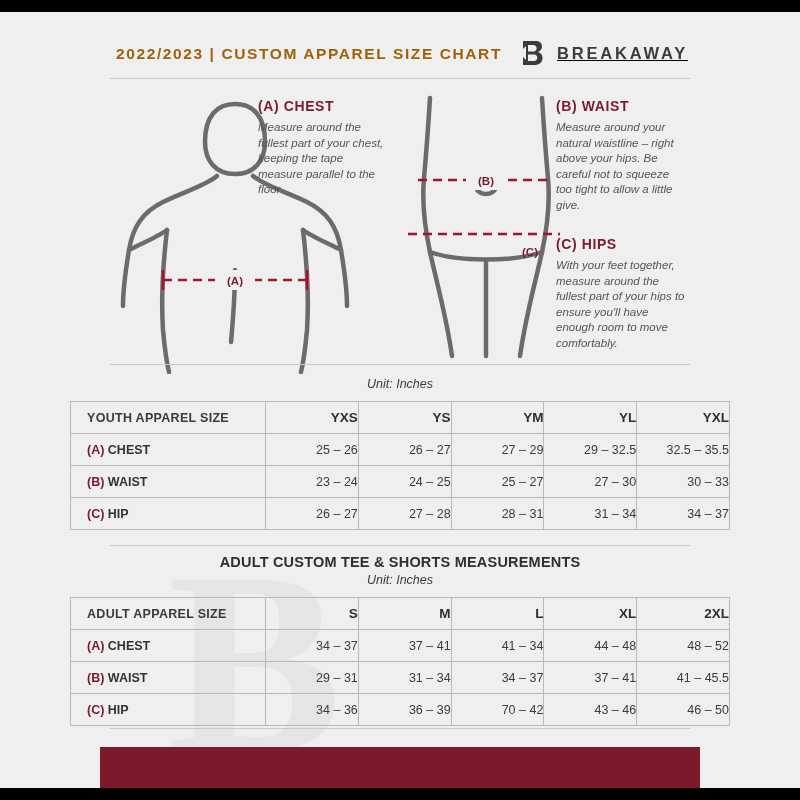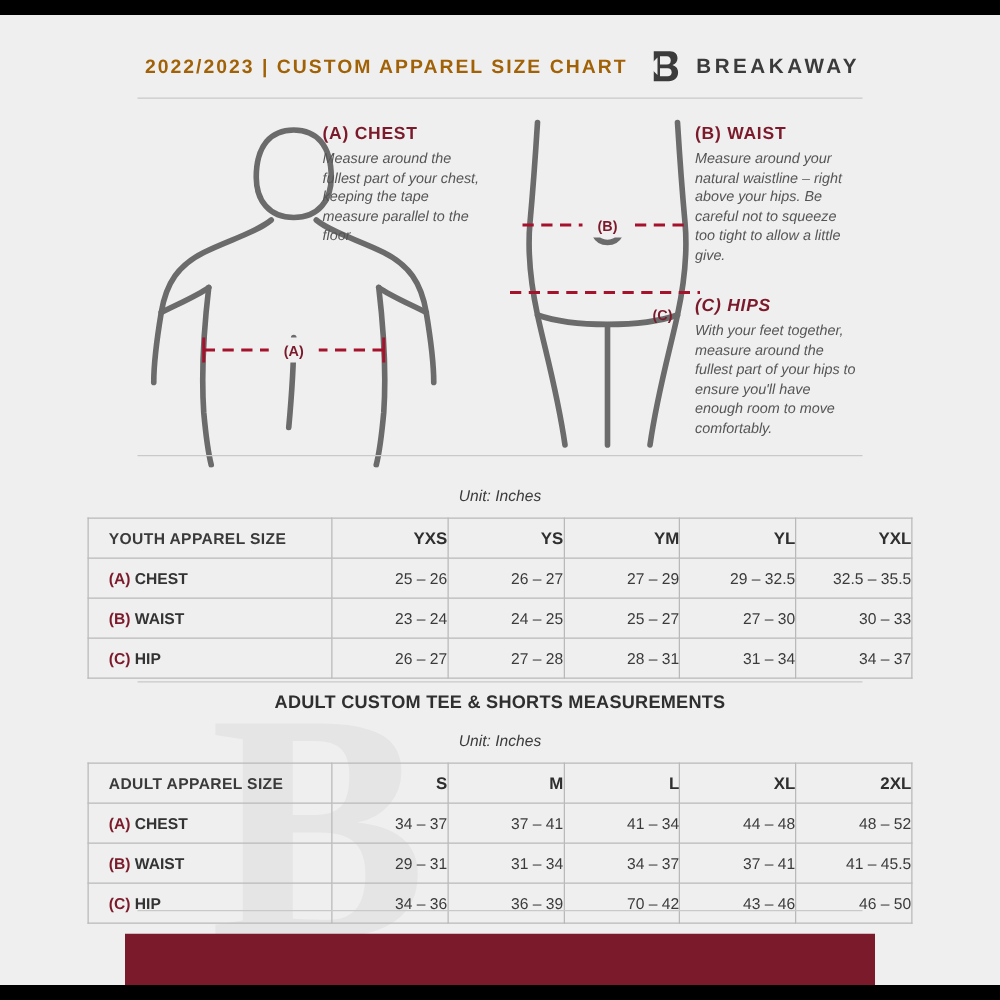--- a/index.html
+++ b/index.html
@@ -52,20 +52,21 @@
     color: #a16207;
     white-space: nowrap;
   }
   .brand {
     position: absolute;
     right: 112px;
     top: 28px;
     display: flex;
     align-items: center;
     gap: 14px;
+    text-decoration: underline;
   }
   .brand-logo {
     width: 24px;
     height: 26px;
     position: relative;
   }
   .brand-name {
     font-size: 16.5px;
     font-weight: bold;
     letter-spacing: 2.8px;
@@ -108,21 +109,21 @@
     font-size: 14.5px;
     font-weight: bold;
     color: #2f2f2f;
     letter-spacing: 0.2px;
   }
   .tbl-unit {
     text-align: center;
     font-size: 12.5px;
     font-style: italic;
     color: #3b3b3b;
-    margin-top: 16px;
+    margin-top: 3px;
   }
   table {
     border-collapse: collapse;
     width: 660px;
     margin: 10px auto 0 auto;
     table-layout: fixed;
   }
   th, td {
     border: 1px solid #b9b9b9;
     height: 31px;
@@ -231,21 +232,21 @@
       <line x1="8" y1="150" x2="160" y2="150" stroke="#a4122b" stroke-width="2.4" stroke-dasharray="9,6"></line>
       <text x="130" y="172" text-anchor="middle" font-family="Liberation Sans, sans-serif" font-size="11.5" font-weight="bold" fill="#7b1a2b">(C)</text>
     </svg>
 
     <div class="note-title" style="left:258px; top:24px;">(A) CHEST</div>
     <div class="note" style="left:258px; top:46px; width:132px;">Measure around the fullest part of your chest, keeping the tape measure parallel to the floor</div>
 
     <div class="note-title" style="left:556px; top:24px;">(B) WAIST</div>
     <div class="note" style="left:556px; top:46px; width:130px;">Measure around your natural waistline – right above your hips. Be careful not to squeeze too tight to allow a little give.</div>
 
-    <div class="note-title" style="left:556px; top:162px;font-style:italic;">(C) HIPS</div>
+    <div class="note-title" style="left:556px; top:162px;">(C) HIPS</div>
     <div class="note" style="left:556px; top:184px; width:130px;">With your feet together, measure around the fullest part of your hips to ensure you'll have enough room to move comfortably.</div>
   </div>
 
   <div class="hr" style="top:352px;"></div>
 
   <div class="sec" style="top:362px;">
     <div class="tbl-unit">Unit: Inches</div>
     <table>
       <tbody>
           <tr>

